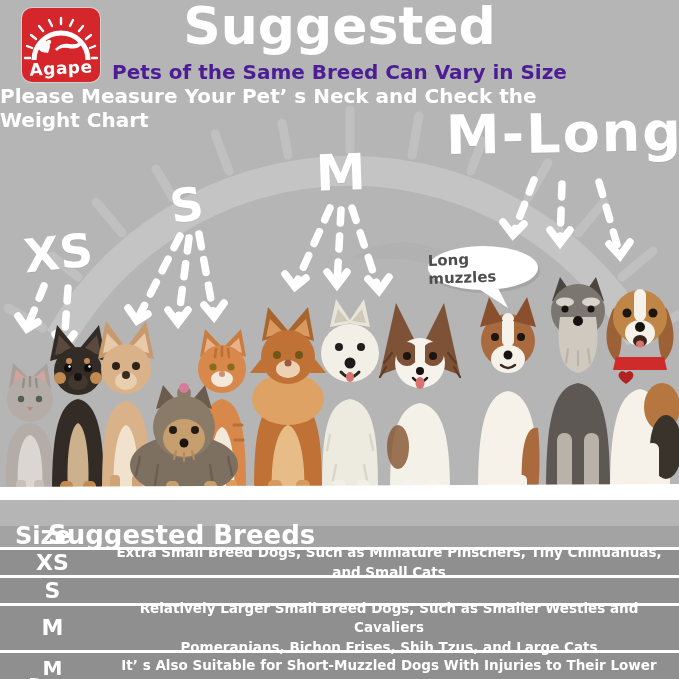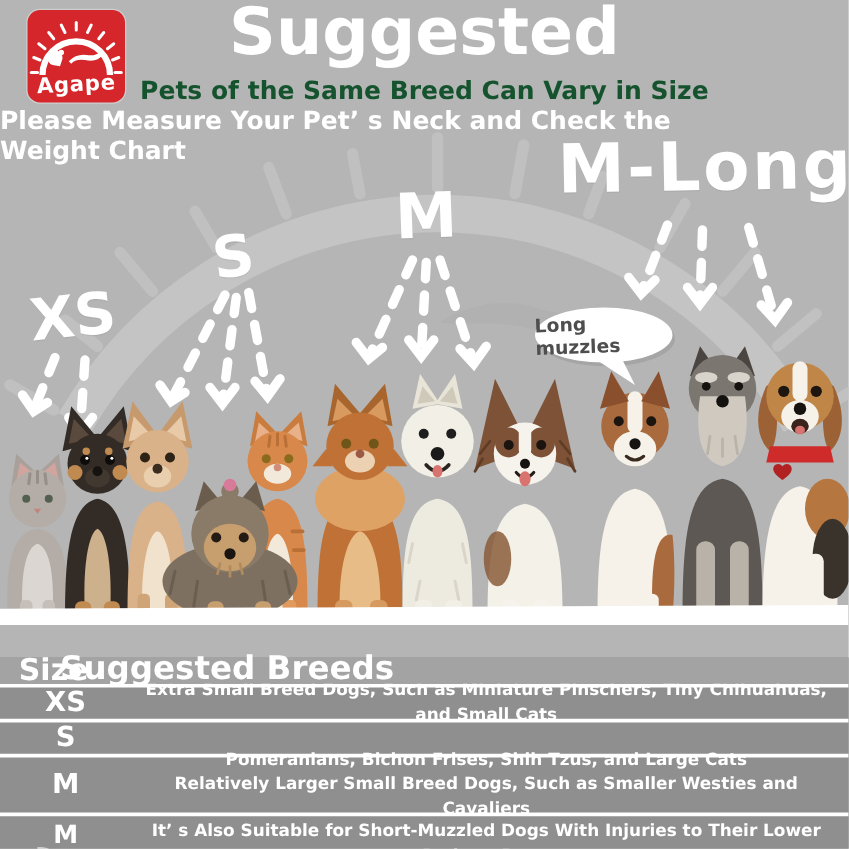--- a/index.html
+++ b/index.html
@@ -15,21 +15,21 @@
   .watermark{left:0;top:0;width:679px;height:679px;pointer-events:none;}
 
   
   .logo{left:22px;top:8px;width:78px;height:74px;background:#d5262b;border-radius:10px;
         box-shadow:0 0 0 1px rgba(255,255,255,.35);}
   .logo-brand{position:absolute;left:0;right:0;bottom:4px;text-align:center;color:#fff;
         font-weight:bold;font-size:17px;transform:rotate(-3deg);letter-spacing:.5px;}
 
   
   .title{left:0;top:-4px;width:679px;text-align:center;color:#fff;font-weight:bold;font-size:52px;}
-  .sub1{left:0;top:60px;width:679px;text-align:center;color:#14532d;font-weight:bold;font-size:20px;}
+  .sub1{left:0;top:60px;width:679px;text-align:center;color:#4c1d95;font-weight:bold;font-size:20px;}
   .sub2{left:0;top:84px;width:557px;text-align:left;color:#fff;font-weight:bold;font-size:20px;}
 
   
   .size-label{color:#fff;font-weight:bold;white-space:nowrap;text-shadow:0 1px 0 rgba(0,0,0,.05);}
   .lbl-xs{left:24px;top:226px;font-size:46px;transform:rotate(-6deg);}
   .lbl-s{left:170px;top:178px;font-size:46px;transform:rotate(-8deg);}
   .lbl-m{left:316px;top:144px;font-size:50px;transform:rotate(-2deg);}
   .lbl-mlong{left:446px;top:102px;font-size:54px;transform:rotate(-1deg);letter-spacing:2px;}
 
   .arrows{left:0;top:120px;width:679px;height:260px;pointer-events:none;}
@@ -424,22 +424,22 @@
         </div>
     </div>
 
     <div class="t-row row-s">
       <div class="t-size"><span>S</span></div>
     </div>
 
     <div class="t-row row-m">
       <div class="t-size"><span>M</span></div>
       <div class="t-text">
+        <div>Relatively Larger Small Breed Dogs, Such as Smaller Westies and Cavaliers</div>
         <div>Pomeranians, Bichon Frises, Shih Tzus, and Large Cats</div>
-        <div>Relatively Larger Small Breed Dogs, Such as Smaller Westies and Cavaliers</div>
       </div>
     </div>
 
     <div class="t-row row-ml">
       <div class="t-size sz-multi">
         <span style="font-size:20px;">M</span>
         <span class="sz2">Dogs</span>
       </div>
       <div class="t-text">
         <div>It’ s Also Suitable for Short-Muzzled Dogs With Injuries to Their Lower Body or Paws</div>

